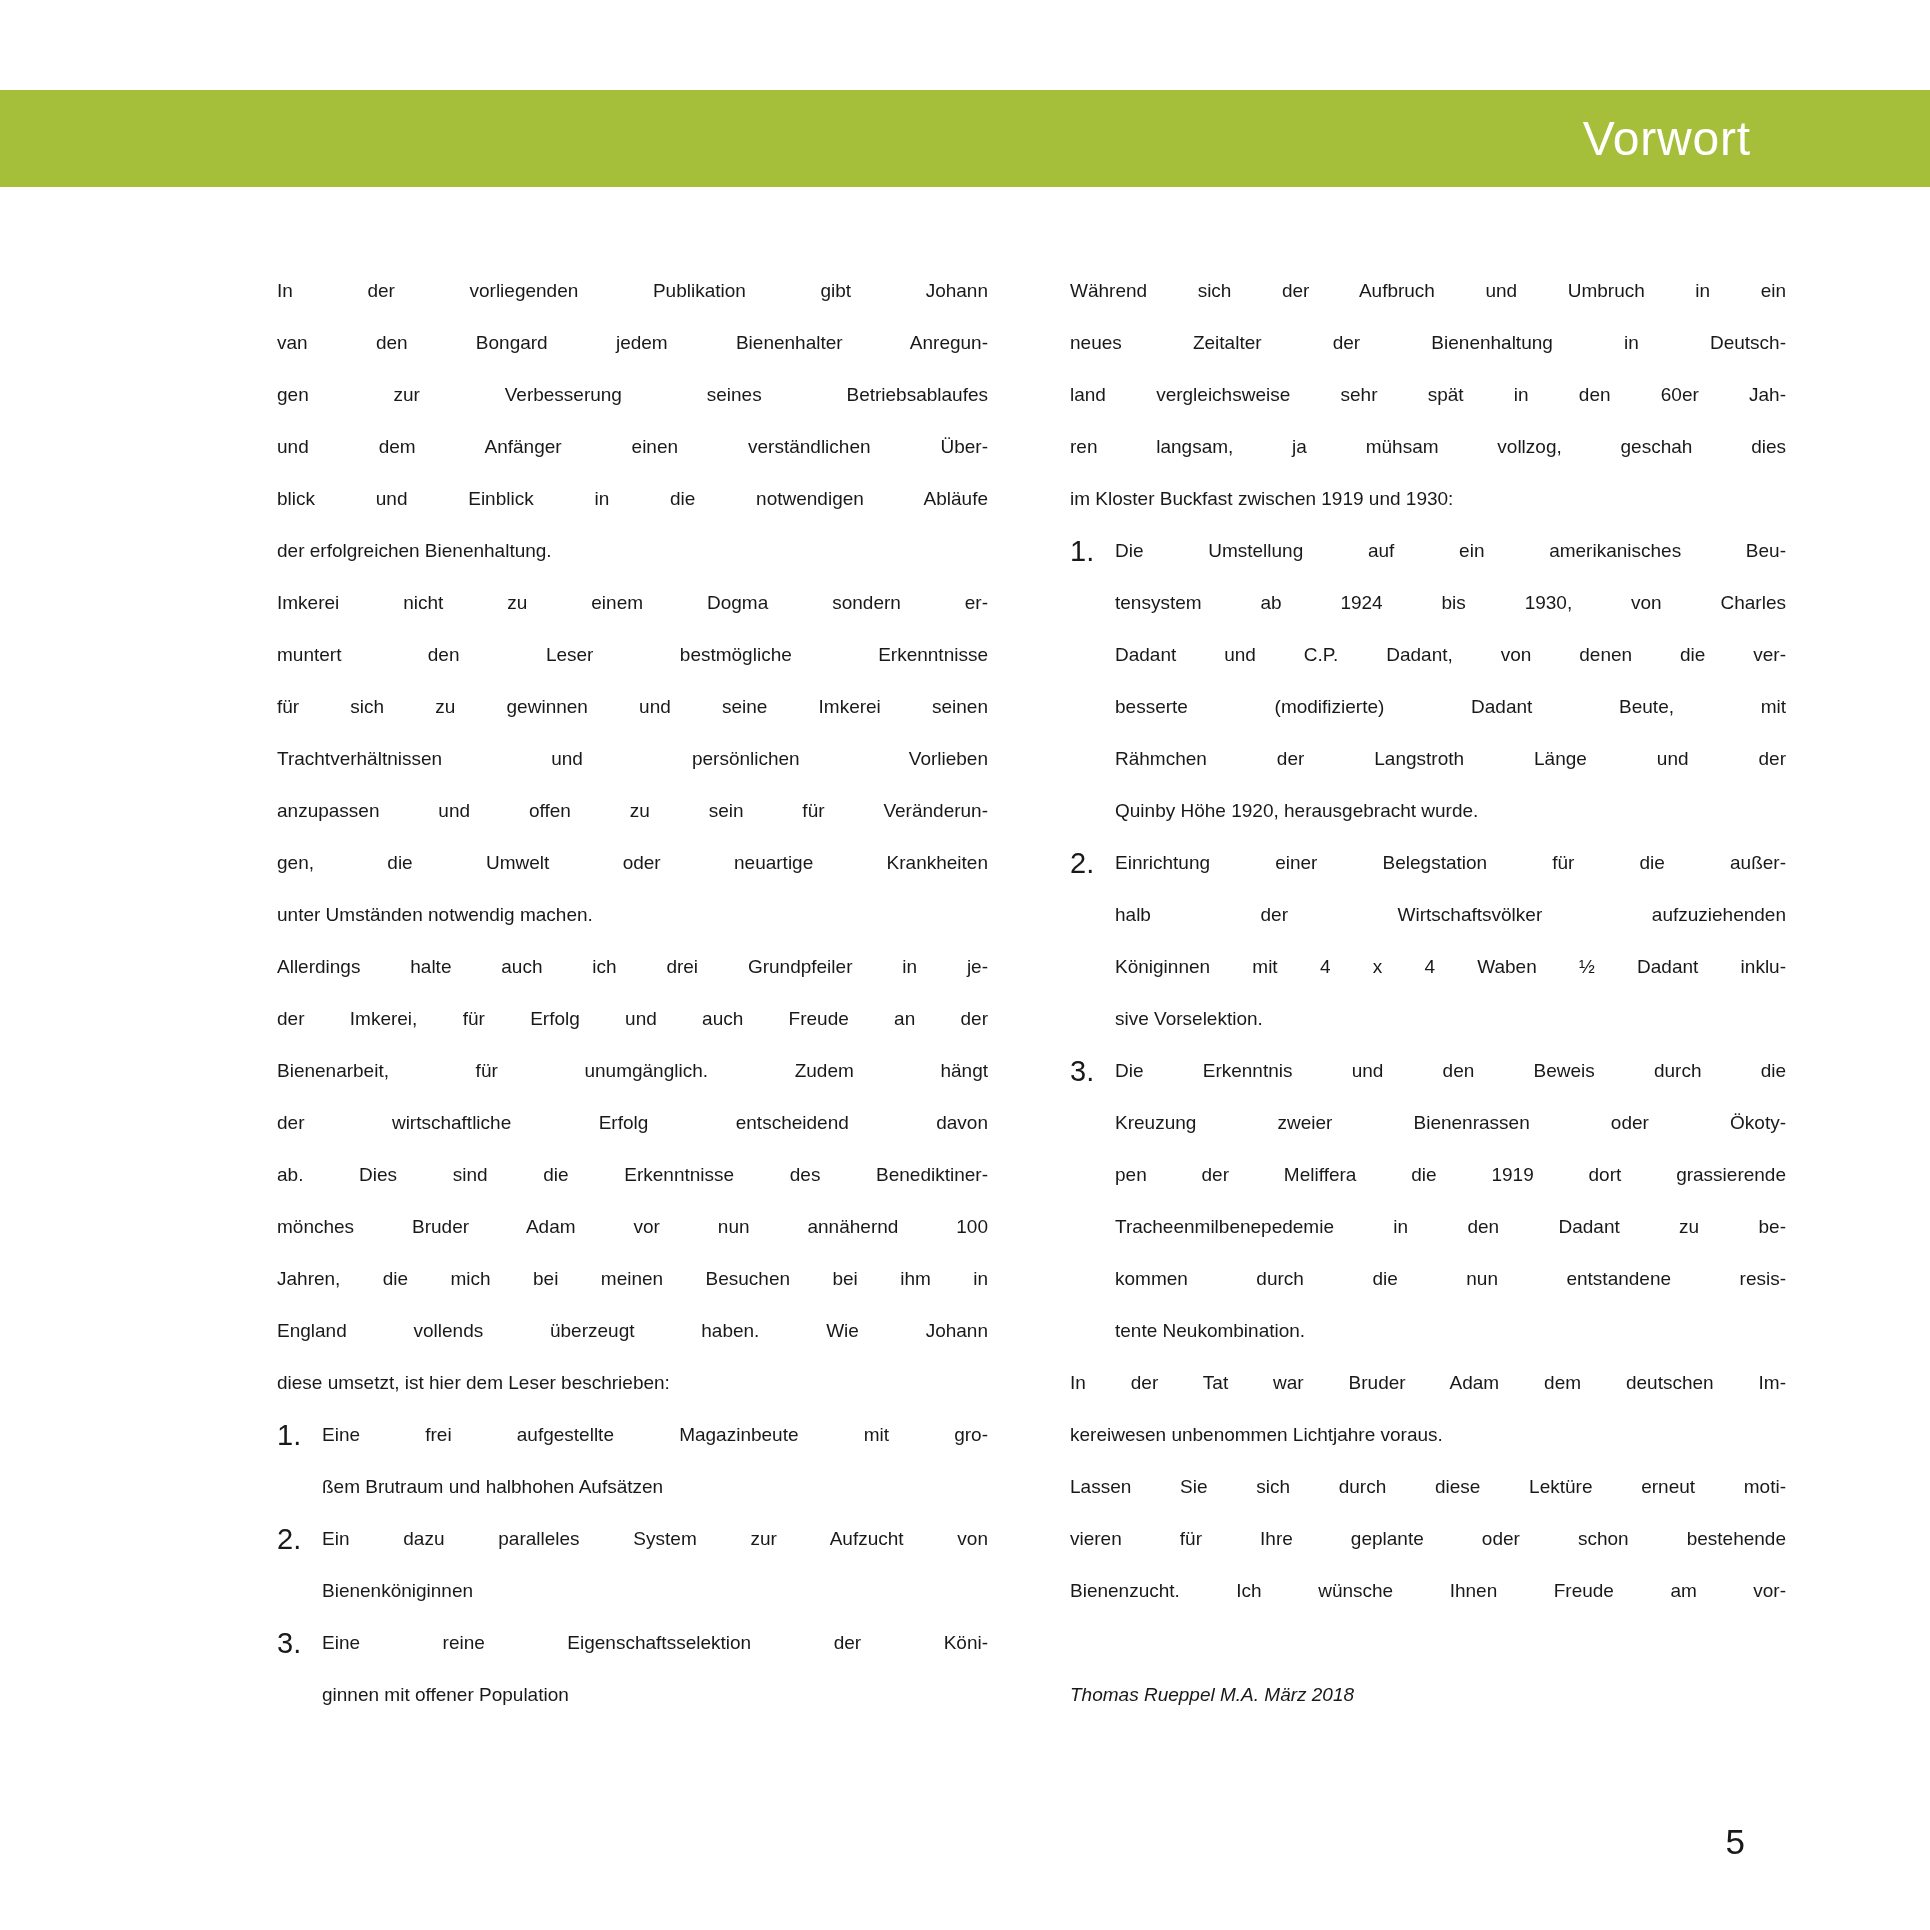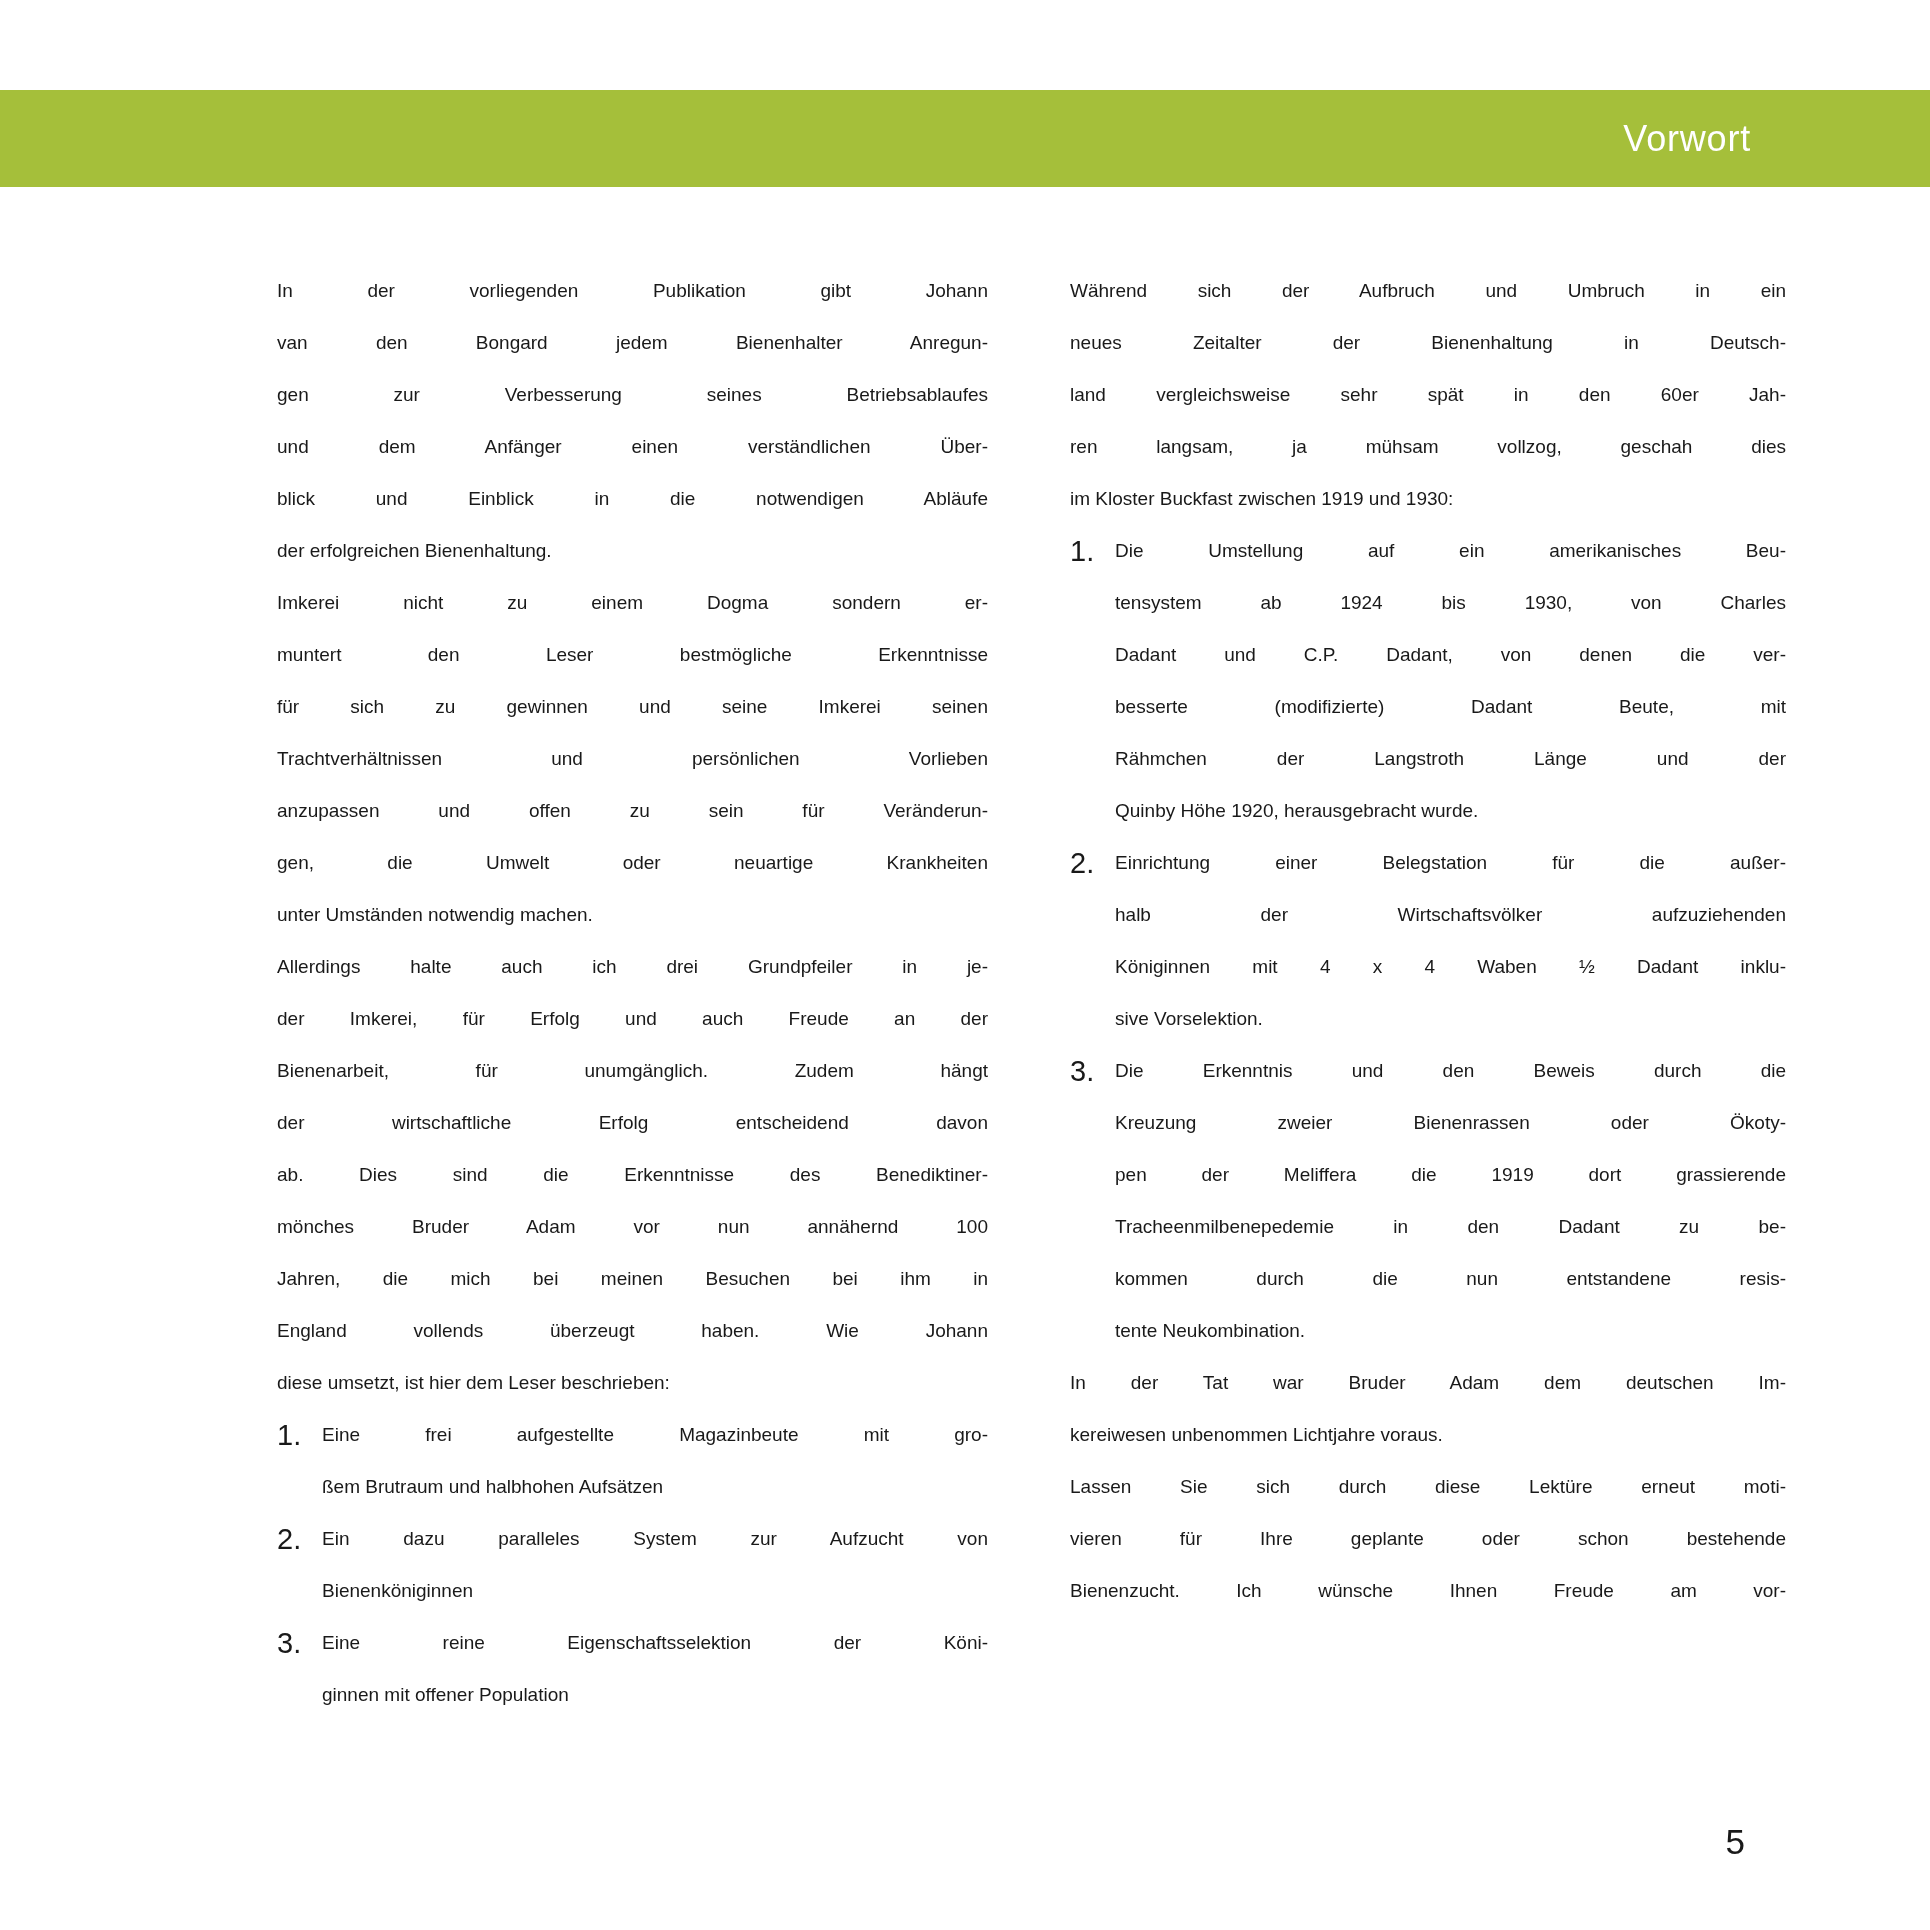--- a/index.html
+++ b/index.html
@@ -1,20 +1,20 @@
 <!DOCTYPE html>
 <html style="font-size:12.5px"><head>
 <meta charset="utf-8">
 <style>
   html,body{margin:0;padding:0;background:#ffffff;}
   .page{position:relative;width:1930px;height:1930px;background:#ffffff;overflow:hidden;
         font-family:"Liberation Sans","DejaVu Sans",sans-serif;color:#191919;}
   .chapter-bar{position:absolute;left:0;top:90px;width:1930px;height:97px;
         display:flex;align-items:center;justify-content:flex-end;padding-right:179px;box-sizing:border-box;}
-  .chapter-title{color:#ffffff;font-size:36px;font-weight:300;letter-spacing:0.8px;line-height:1;margin-left:29px;}
+  .chapter-title{color:#ffffff;font-size:48px;font-weight:300;letter-spacing:0.8px;line-height:1;margin-left:29px;}
   .col{position:absolute;top:265px;}
   .col-left{left:277px;width:711px;}
   .col-right{left:1043px;width:716px;margin-left:27px;}
   .para{margin:0;}
   .line{height:52px;line-height:52px;font-size:19px;white-space:normal;
         font-stretch:condensed;letter-spacing:0px;}
   .line.j{text-align:justify;text-align-last:justify;}
   .li{display:flex;}
   .num{width:45px;flex:0 0 45px;height:52px;line-height:52px;font-size:29px;}
   .li-lines{flex:1 1 auto;min-width:0;}
@@ -122,17 +122,20 @@
       </div>
       <div class="para">
         <div class="line j">In der Tat war Bruder Adam dem deutschen Im-</div>
         <div class="line">kereiwesen unbenommen Lichtjahre voraus.</div>
       </div>
       <div class="para">
         <div class="line j">Lassen Sie sich durch diese Lektüre erneut moti-</div>
         <div class="line j">vieren für Ihre geplante oder schon bestehende</div>
         <div class="line j">Bienenzucht. Ich wünsche Ihnen Freude am vor-</div>
       </div>
+      <div class="para sig">
+        <div class="line">Thomas Rueppel M.A. März 2018</div>
+      </div>
     </div>
 
   <div class="page-number">5</div>
 </div>
 
 
 </body></html>

